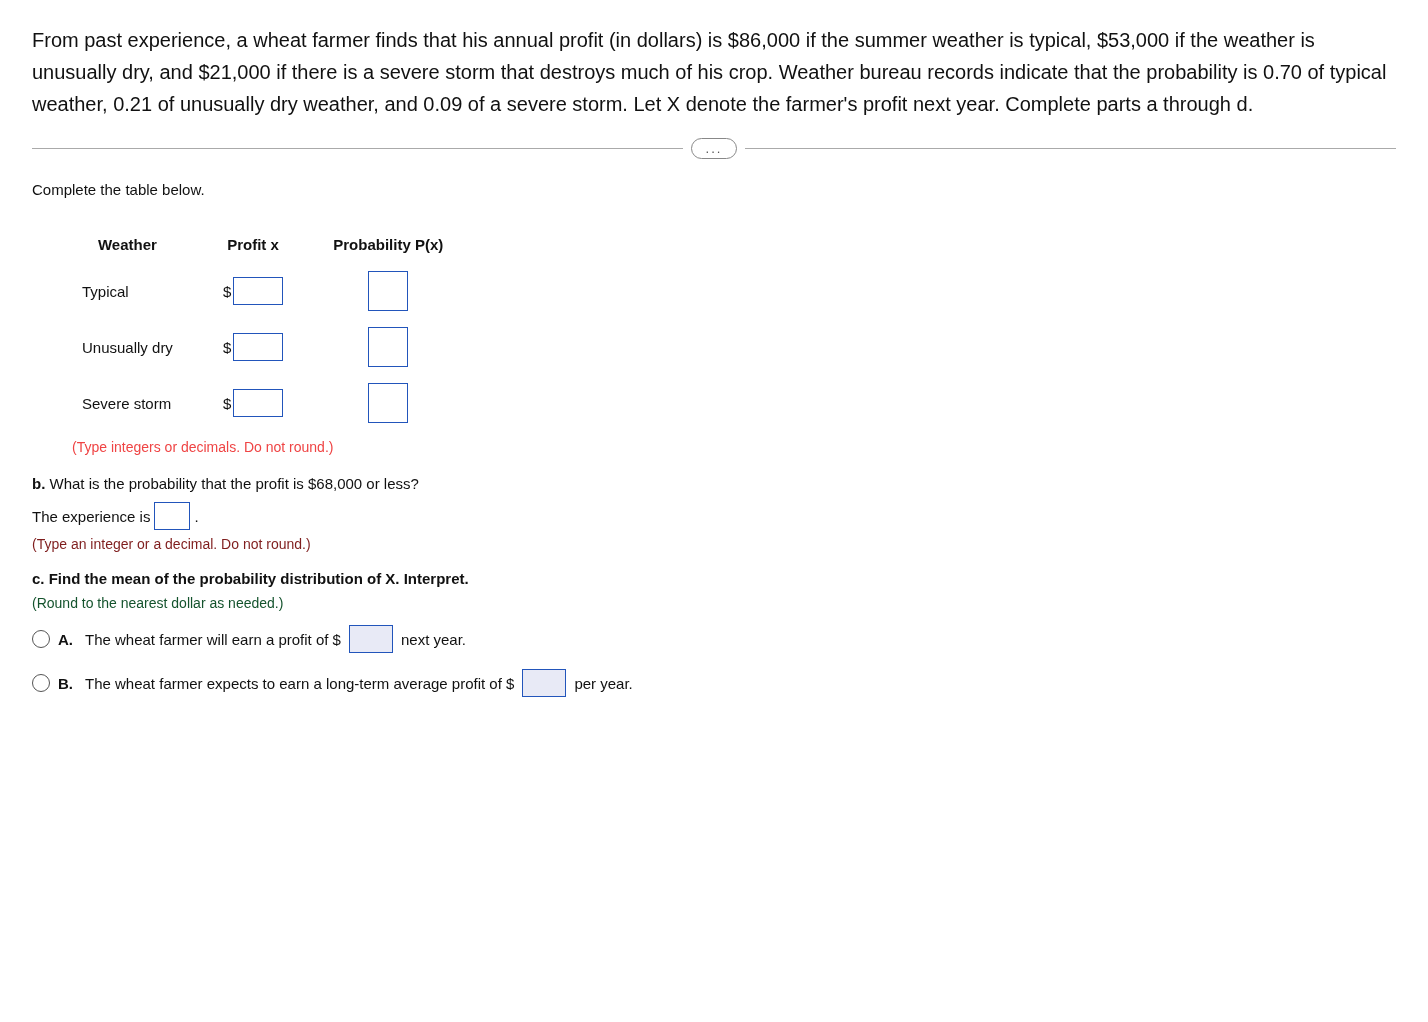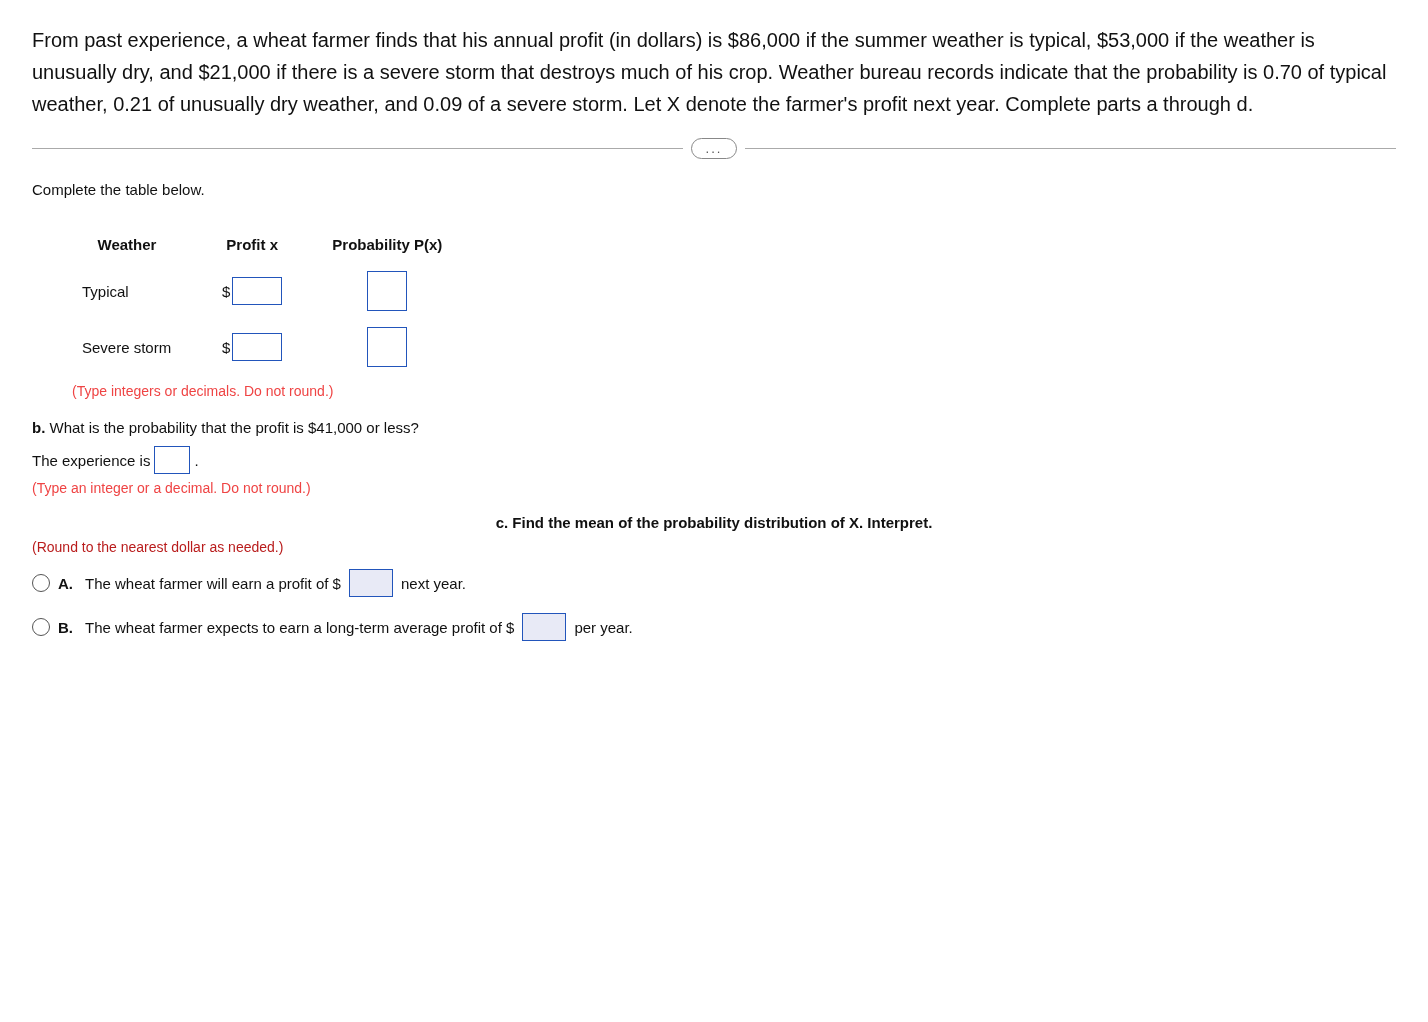--- a/index.html
+++ b/index.html
@@ -142,43 +142,42 @@
 
     .probability-line {
       display: flex;
       align-items: center;
       gap: 4px;
       font-size: 15px;
       margin-bottom: 6px;
     }
 
     .type-note-b {
-      color: #ef4444;
+      color: #7f1d1d;
       font-size: 14px;
       margin-bottom: 18px;
     }
 
     .section-c {
       margin-top: 14px;
     }
 
     .section-c-title {
       font-size: 15px;
       font-weight: bold;
       margin-bottom: 8px;
-      text-align: center;
     }
 
     .section-c-sub {
       font-size: 15px;
       margin-bottom: 4px;
     }
 
     .type-note-c {
-      color: #b91c1c;
+      color: #14532d;
       font-size: 14px;
       margin-bottom: 14px;
     }
 
     .radio-option {
       display: flex;
       align-items: center;
       gap: 8px;
       margin-bottom: 16px;
       font-size: 15px;
@@ -247,20 +246,32 @@
           <div class="profit-cell">
             <span>$</span>
             <input class="input-box" type="text" aria-label="Profit for typical weather" style="">
           </div>
         </td>
         <td>
           <input class="input-box-prob" type="text" aria-label="Probability for typical weather" style="">
         </td>
       </tr>
 
+      <tr>
+        <td class="weather-cell">Unusually dry</td>
+        <td>
+          <div class="profit-cell">
+            <span>$</span>
+            <input class="input-box" type="text" aria-label="Profit for unusually dry weather" style="">
+          </div>
+        </td>
+        <td>
+          <input class="input-box-prob" type="text" aria-label="Probability for unusually dry weather" style="">
+        </td>
+      </tr>
 
       <tr>
         <td class="weather-cell">Severe storm</td>
         <td>
           <div class="profit-cell">
             <span>$</span>
             <input class="input-box" type="text" aria-label="Profit for severe storm" style="">
           </div>
         </td>
         <td>
@@ -269,21 +280,21 @@
       </tr>
     </tbody>
   </table>
 </div>
 
 <p class="type-note">(Type integers or decimals. Do not round.)</p>
 
 <div class="section-b">
   <p class="section-b-text">
     <strong>b.</strong>
-    <span> </span><span>What is the probability that the profit is $41,000 or less?</span>
+    <span> </span><span>What is the probability that the profit is $68,000 or less?</span>
   </p>
   <div class="probability-line">
     <span>The experience is</span>
     <input class="input-box-small" type="text" aria-label="Probability answer" style="">
     <span>.</span>
   </div>
   <p class="type-note-b">(Type an integer or a decimal. Do not round.)</p>
 </div>
 
 <div class="section-c">

